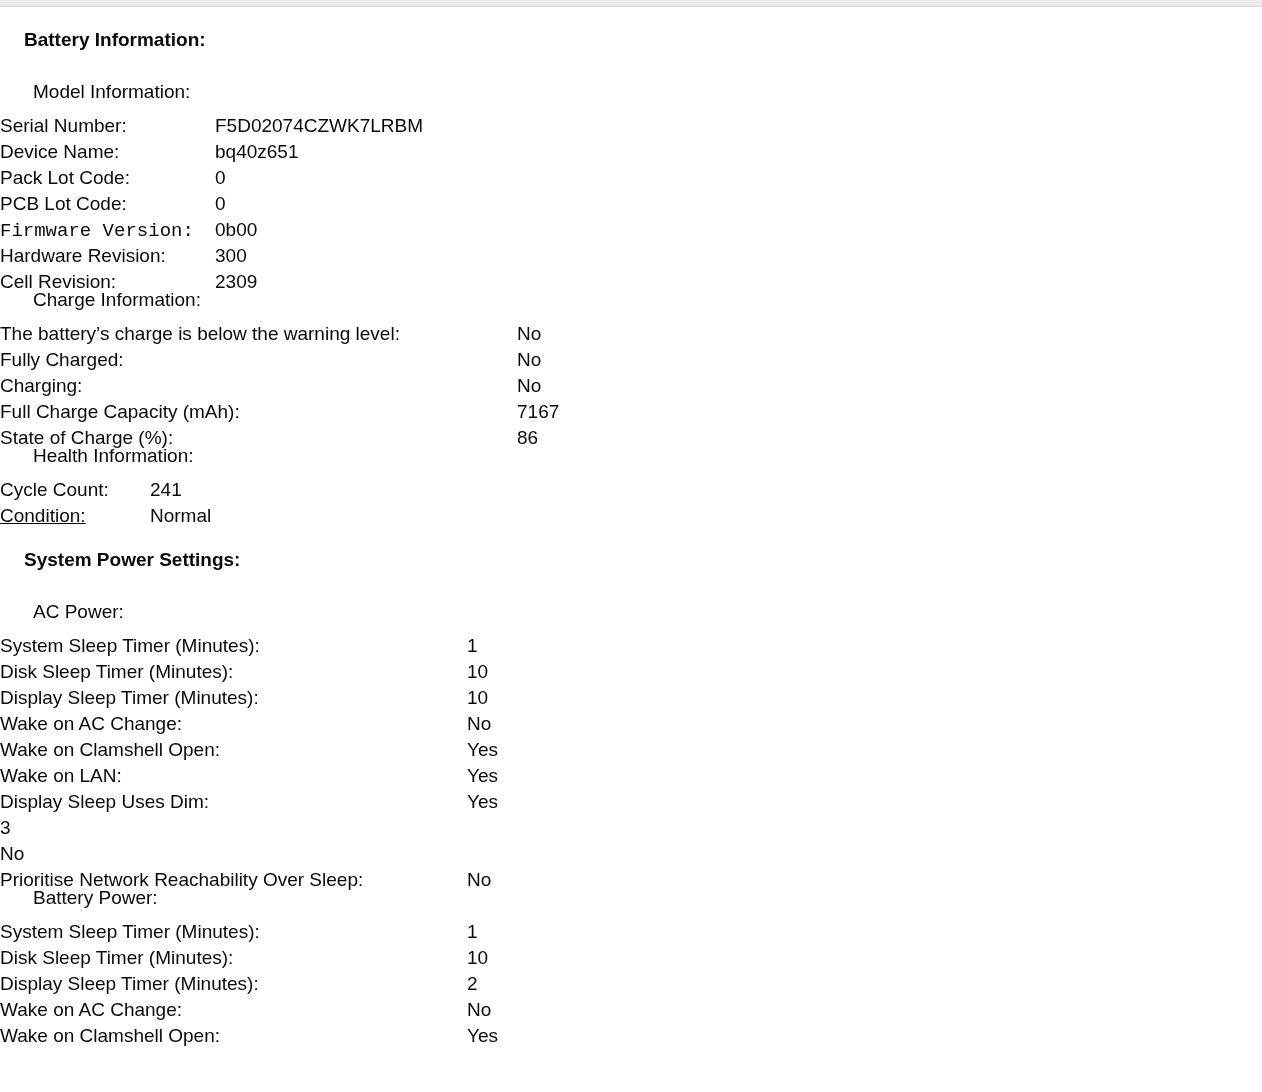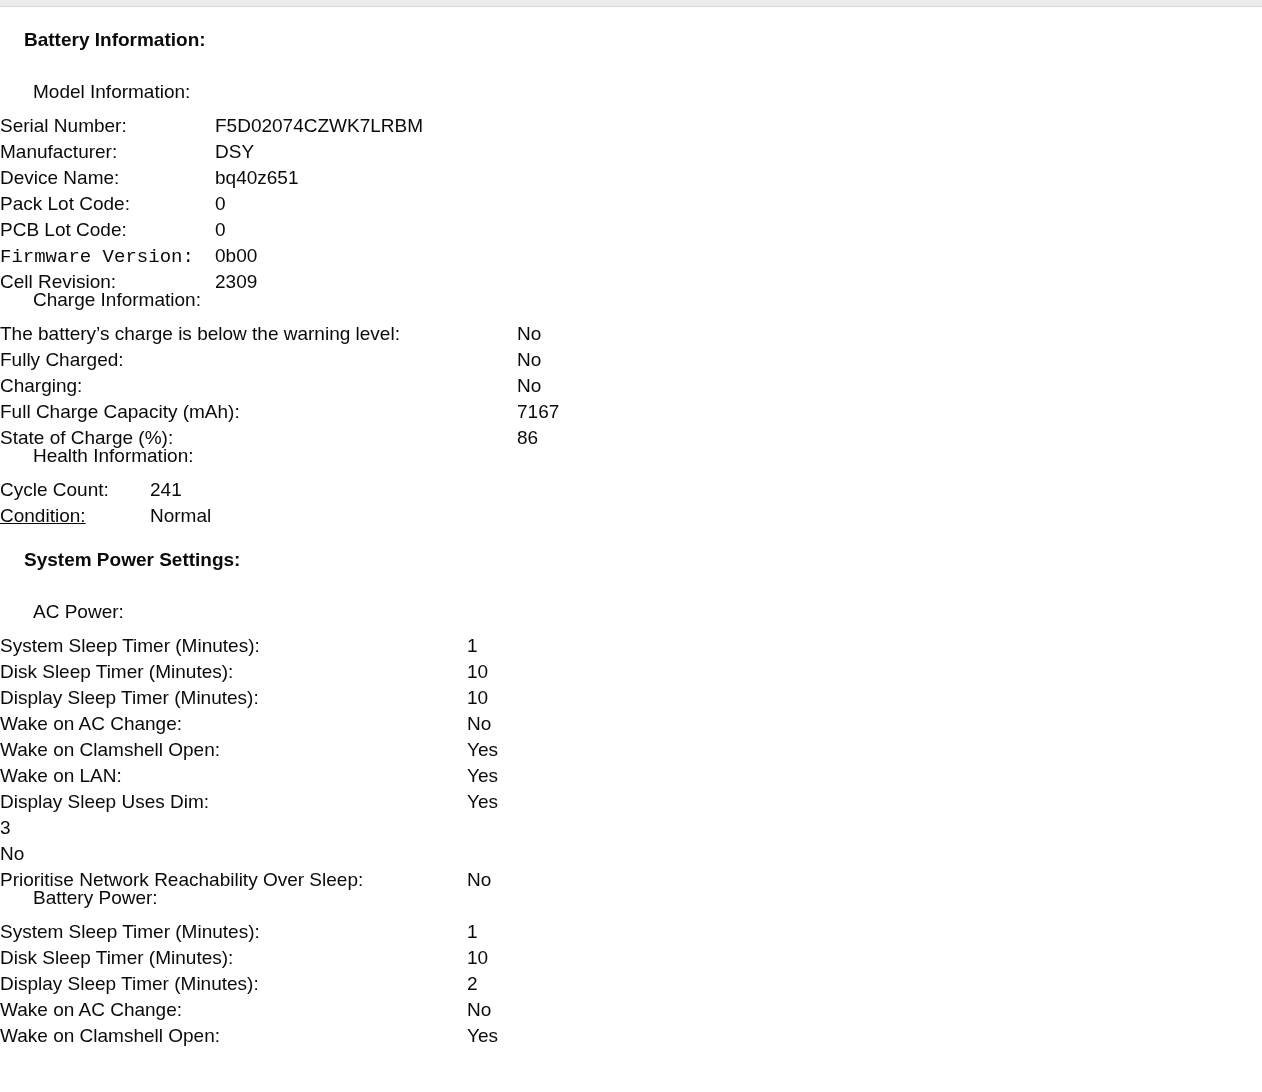--- a/index.html
+++ b/index.html
@@ -53,25 +53,25 @@
 </head>
 <body>
 
 <div class="screen">
   <div class="topbar"></div>
   <div class="content" id="content">
       <div class="line sec-title">Battery Information:</div>
       <div class="line blank"></div>
       <div class="line group-name">Model Information:</div>
       <div class="line kv"><span class="k" style="width: 215px;">Serial Number:</span><span class="v">F5D02074CZWK7LRBM</span></div>
-      <div class="line kv"><span class="k" style="width: 215px;">Manufacturer:</span><span class="v">DSY</span></div>
       <div class="line kv"><span class="k" style="width: 215px;">Device Name:</span><span class="v">bq40z651</span></div>
       <div class="line kv"><span class="k" style="width: 215px;">Pack Lot Code:</span><span class="v">0</span></div>
       <div class="line kv"><span class="k" style="width: 215px;">PCB Lot Code:</span><span class="v">0</span></div>
       <div class="line kv"><span class="k" style="width: 215px; font-family: Liberation Mono, monospace;">Firmware Version:</span><span class="v">0b00</span></div>
+      <div class="line kv"><span class="k" style="width: 215px;">Hardware Revision:</span><span class="v">300</span></div>
       <div class="line kv"><span class="k" style="width: 215px;">Cell Revision:</span><span class="v">2309</span></div>
       <div class="line group-name">Charge Information:</div>
       <div class="line kv"><span class="k" style="width: 517px;">The battery’s charge is below the warning level:</span><span class="v">No</span></div>
       <div class="line kv"><span class="k" style="width: 517px;">Fully Charged:</span><span class="v">No</span></div>
       <div class="line kv"><span class="k" style="width: 517px;">Charging:</span><span class="v">No</span></div>
       <div class="line kv"><span class="k" style="width: 517px;">Full Charge Capacity (mAh):</span><span class="v">7167</span></div>
       <div class="line kv"><span class="k" style="width: 517px;">State of Charge (%):</span><span class="v">86</span></div>
       <div class="line group-name">Health Information:</div>
       <div class="line kv"><span class="k" style="width: 150px;">Cycle Count:</span><span class="v">241</span></div>
       <div class="line kv"><span class="k" style="width: 150px; text-decoration: underline;">Condition:</span><span class="v">Normal</span></div>

